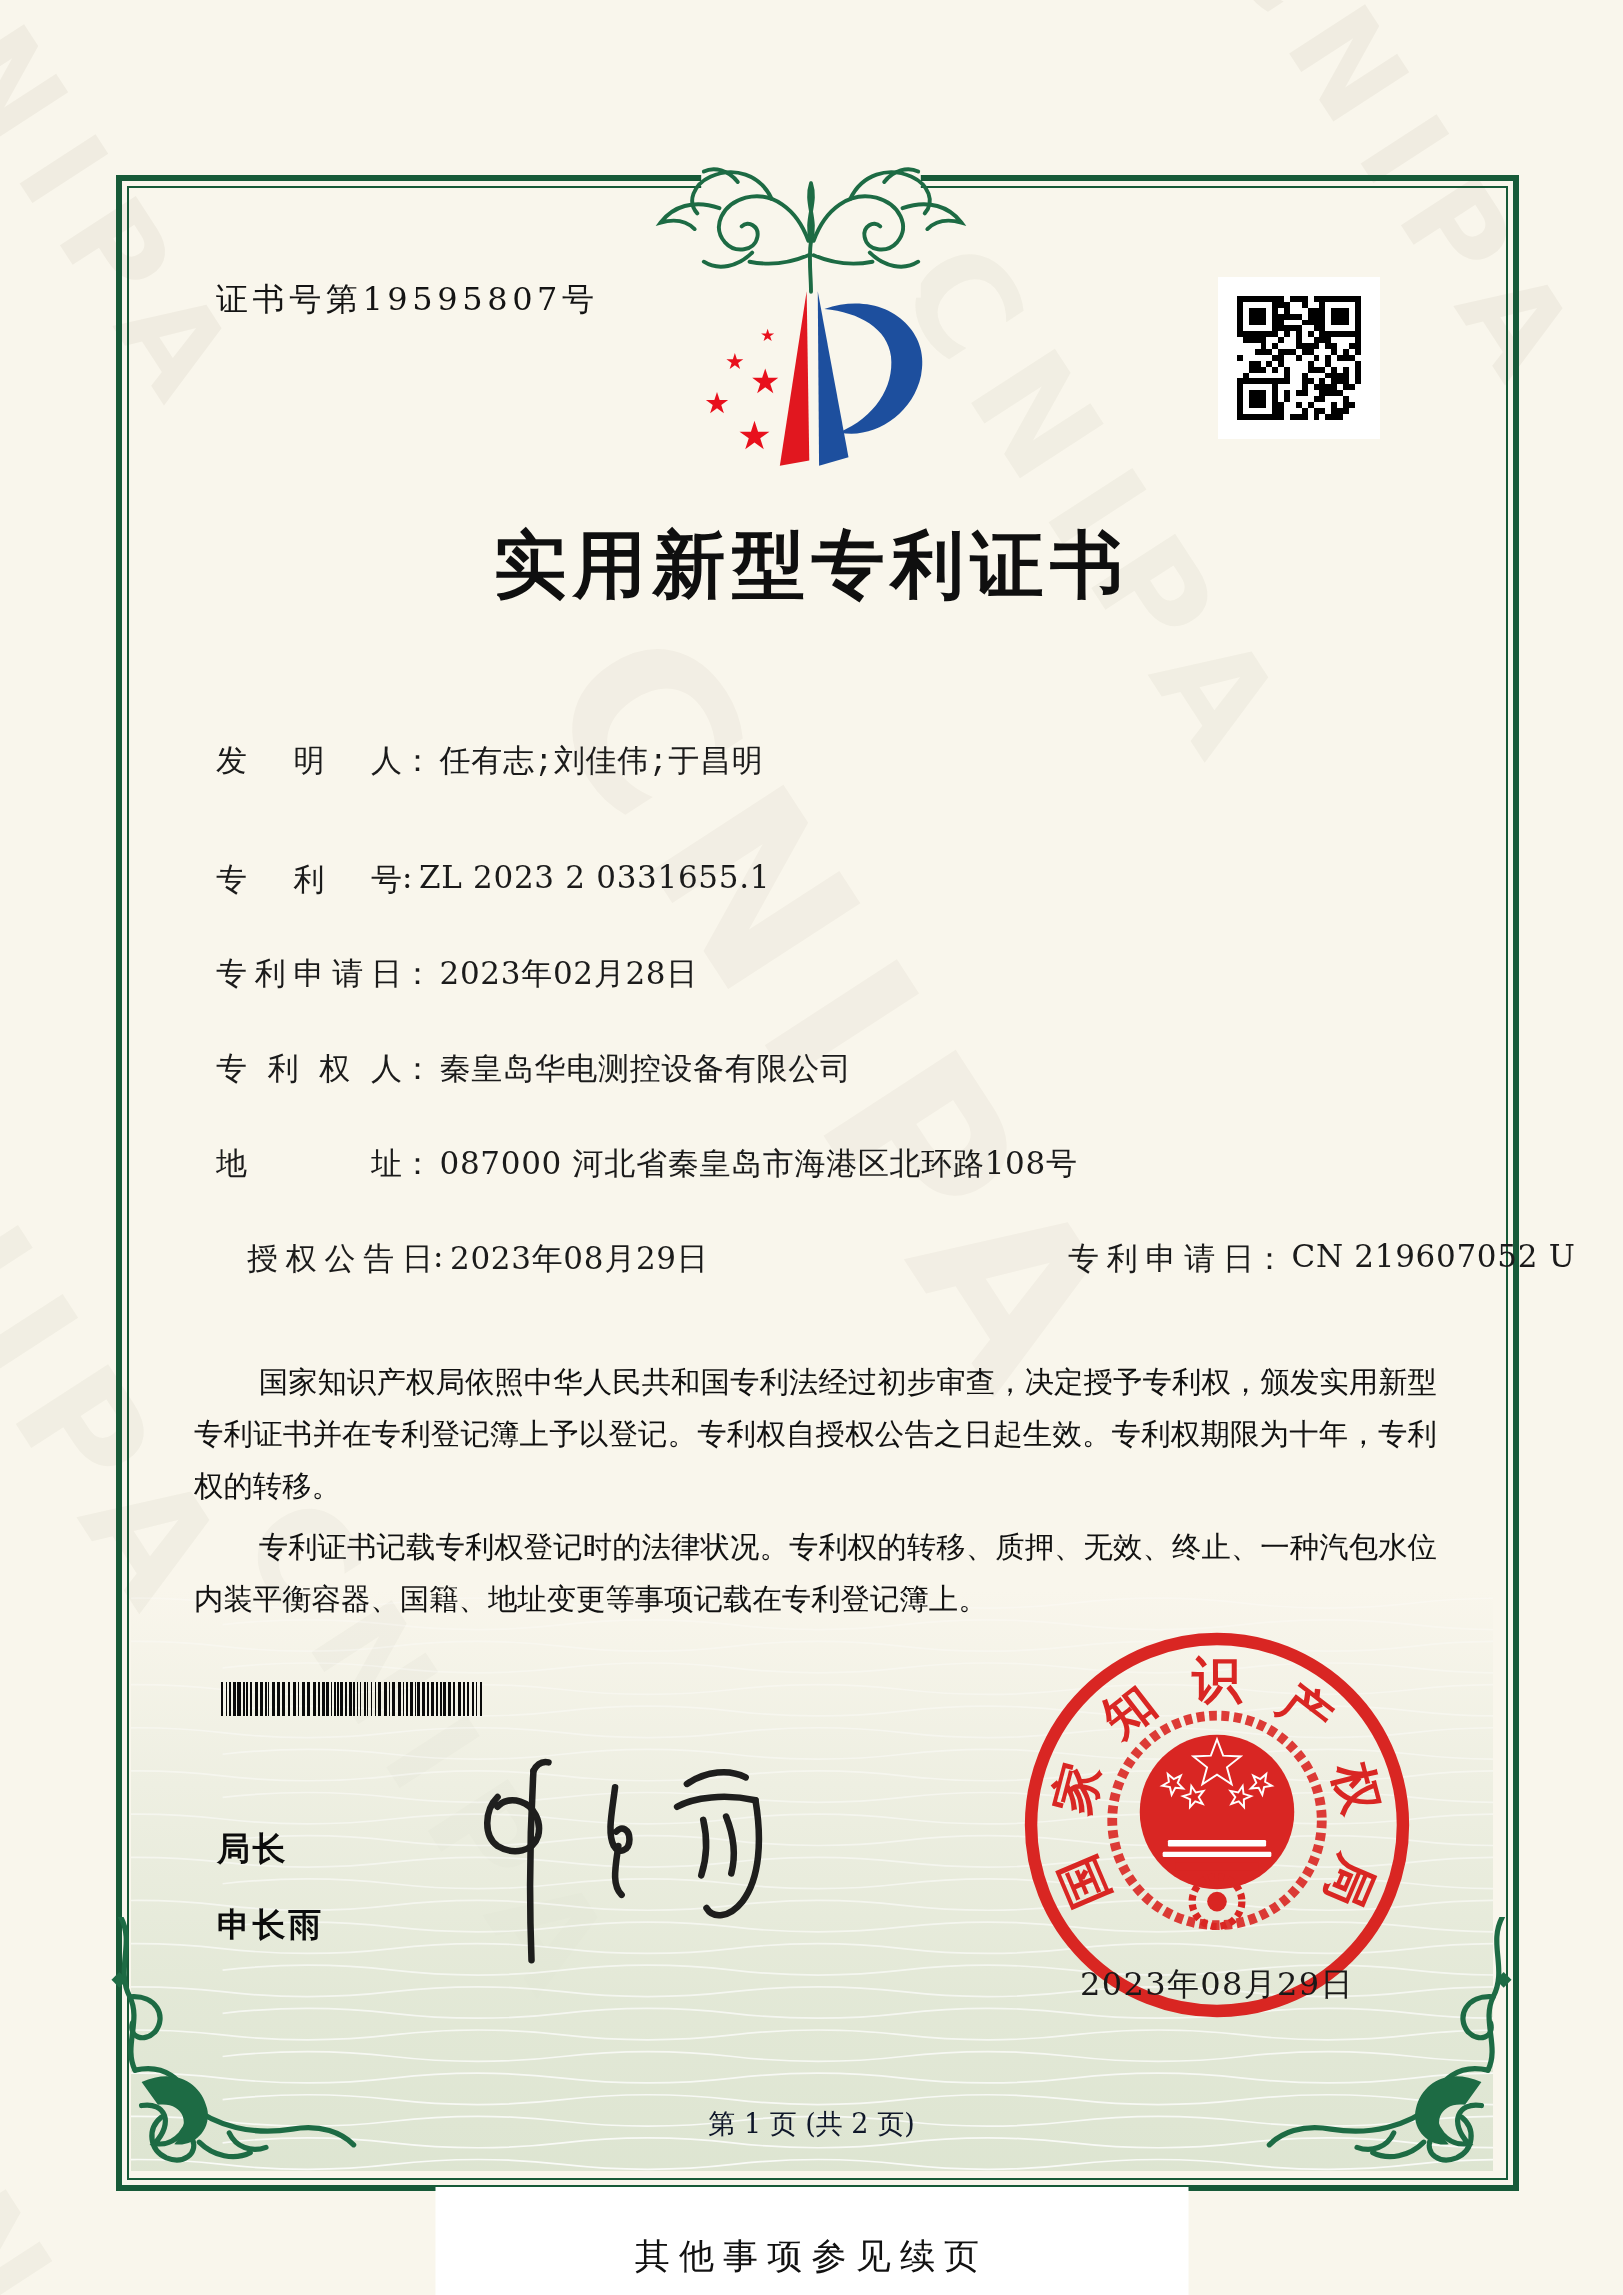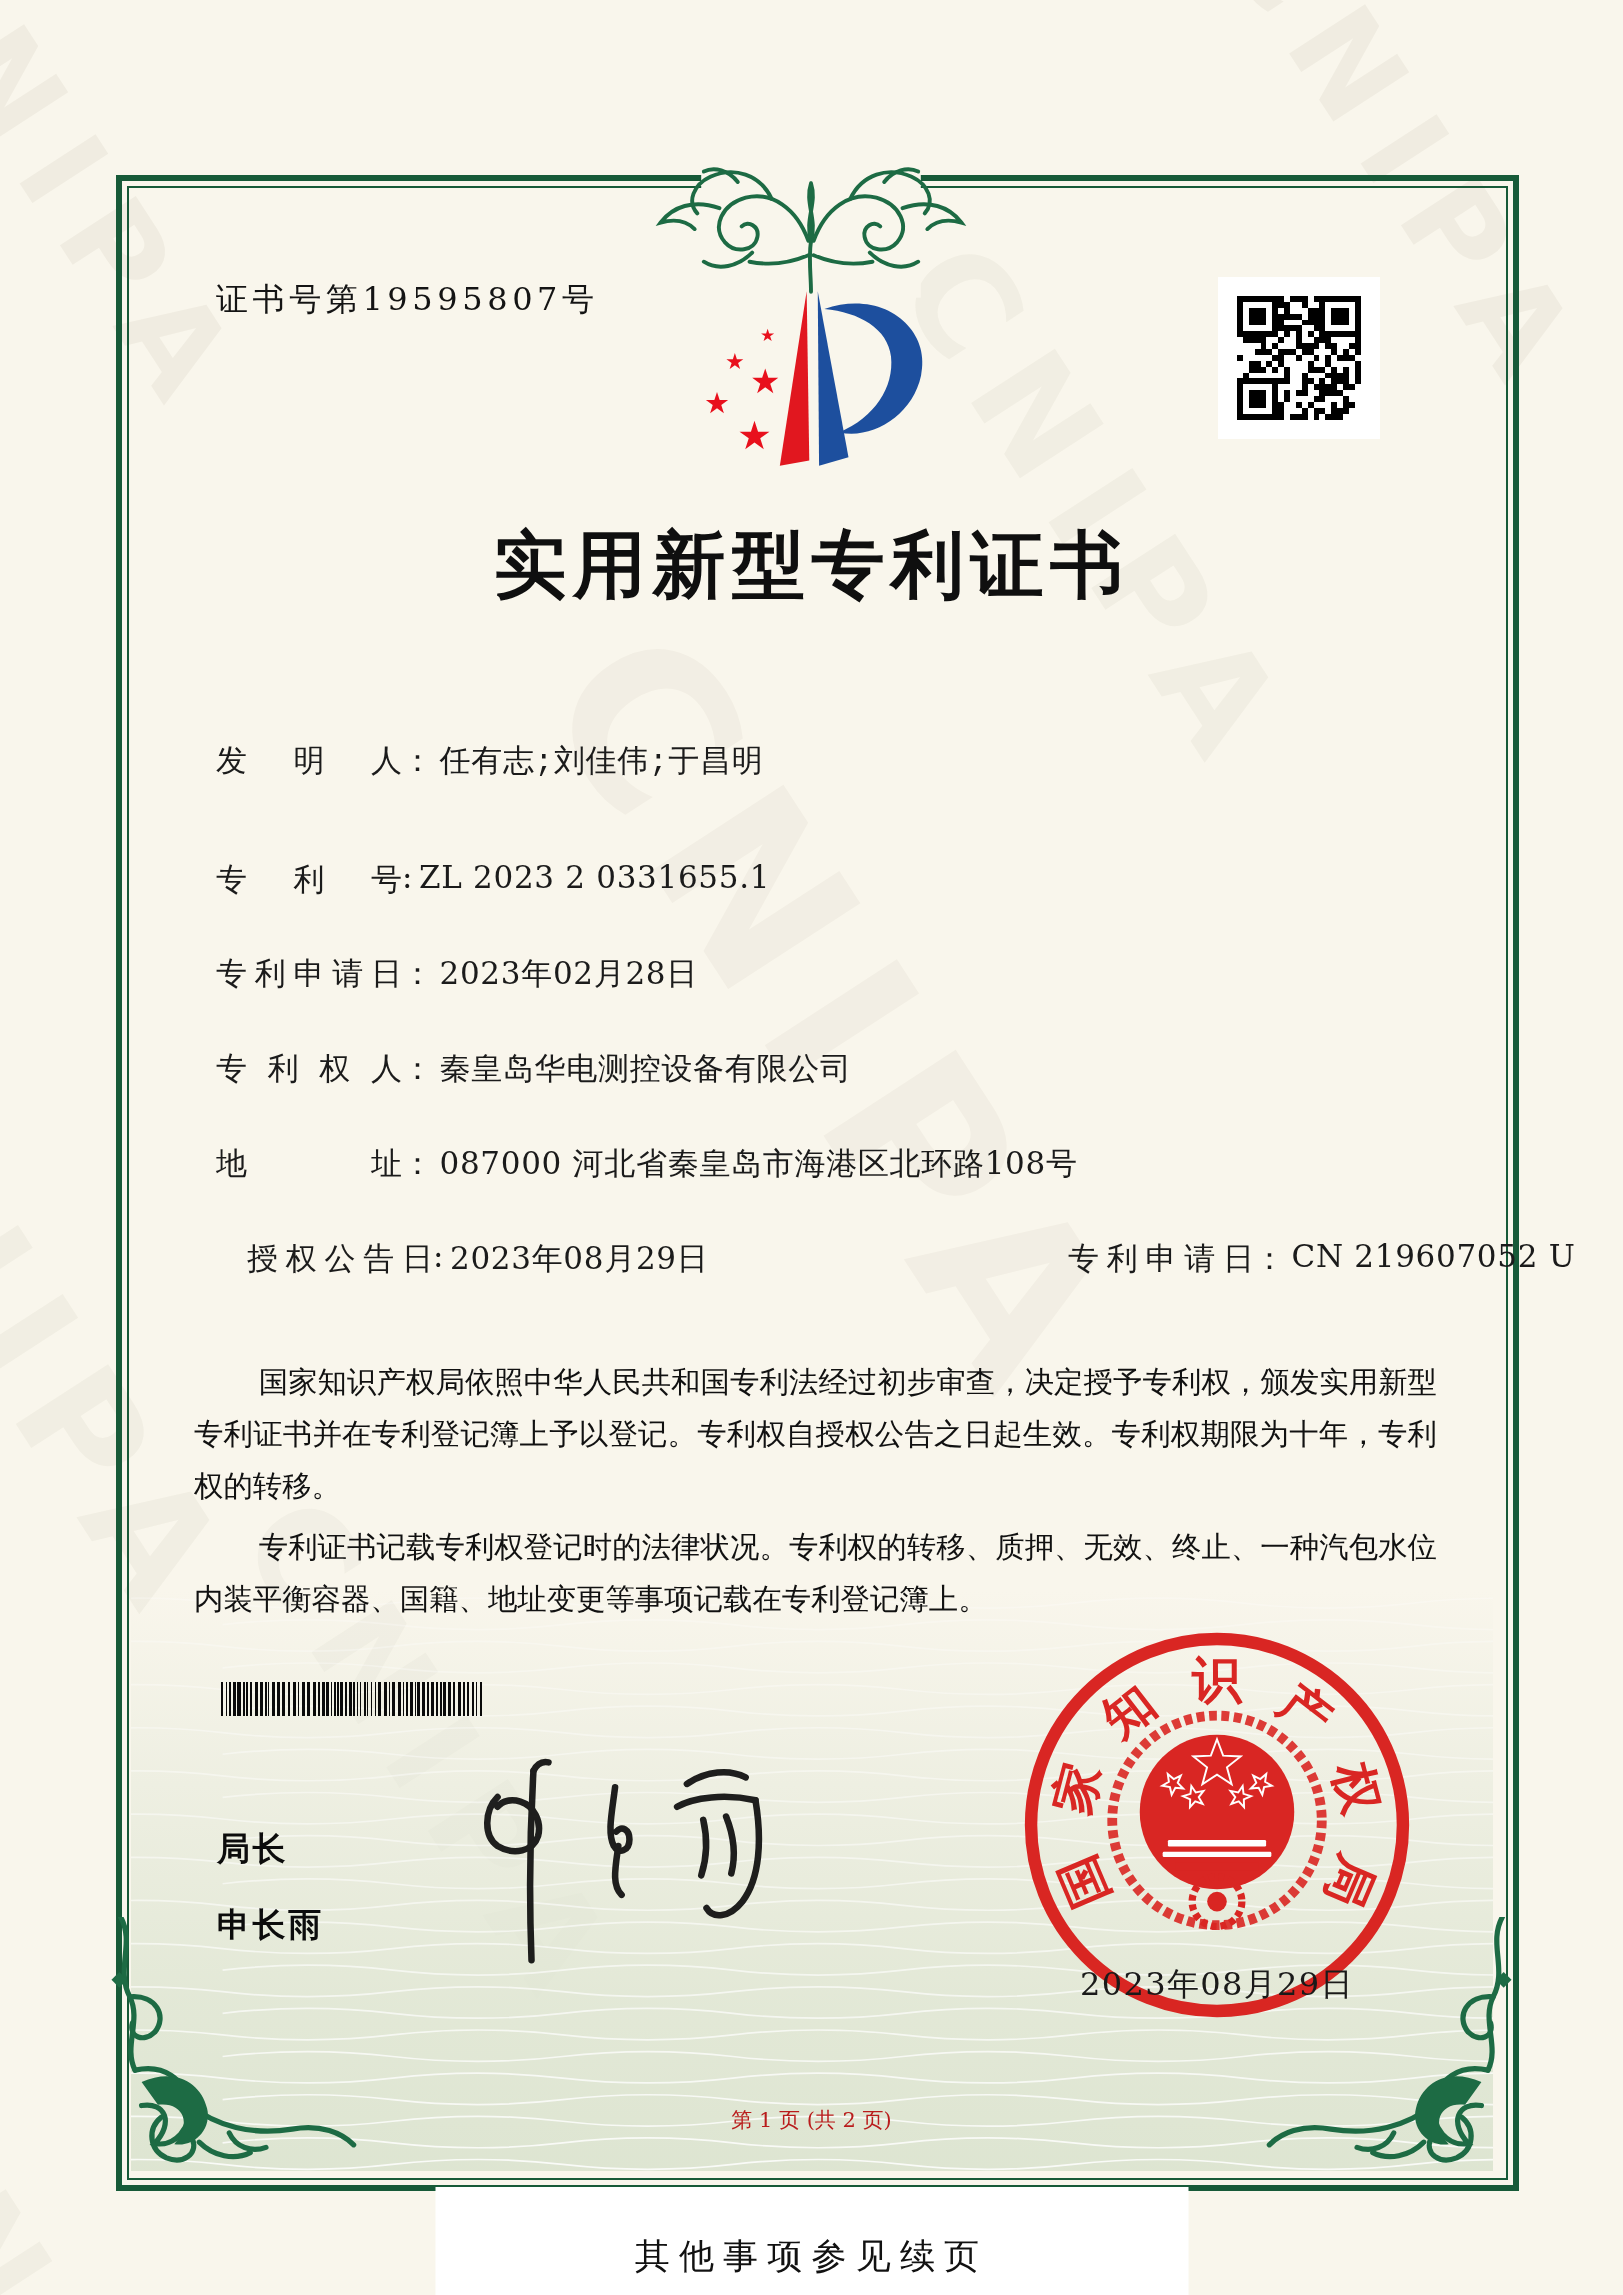--- a/index.html
+++ b/index.html
@@ -54,21 +54,21 @@
   
   .signer-title{position:absolute;left:217px;top:1827px;font-size:33px;font-weight:bold;color:#0c0c0c;
       font-family:"DejaVu Sans","Liberation Sans",sans-serif;z-index:3;letter-spacing:2.6px;}
   .signer-name{position:absolute;left:217px;top:1903px;font-size:33px;font-weight:bold;color:#0c0c0c;
       font-family:"DejaVu Sans","Liberation Sans",sans-serif;z-index:3;letter-spacing:2.6px;}
   .signature{position:absolute;left:399px;top:1748px;z-index:3;}
 
   
   .seal{position:absolute;left:1016px;top:1624px;width:402px;height:402px;z-index:4;opacity:0.97;}
 
-  .page-info{position:absolute;left:0;top:2106px;width:1623px;text-align:center;font-size:21px;color:#b91c1c;z-index:3;}
+  .page-info{position:absolute;left:0;top:2106px;width:1623px;text-align:center;font-size:27px;color:#0f172a;z-index:3;}
 
   .cont-box{position:absolute;left:50%;transform:translateX(-50%);top:2187px;width:753px;height:138px;
       background:#ffffff;z-index:3;display:flex;align-items:center;justify-content:center;}
   .cont-box span{font-size:35px;color:#111;letter-spacing:9.2px;}
 </style>
 </head>
 <body>
 
 <div class="page">
 

